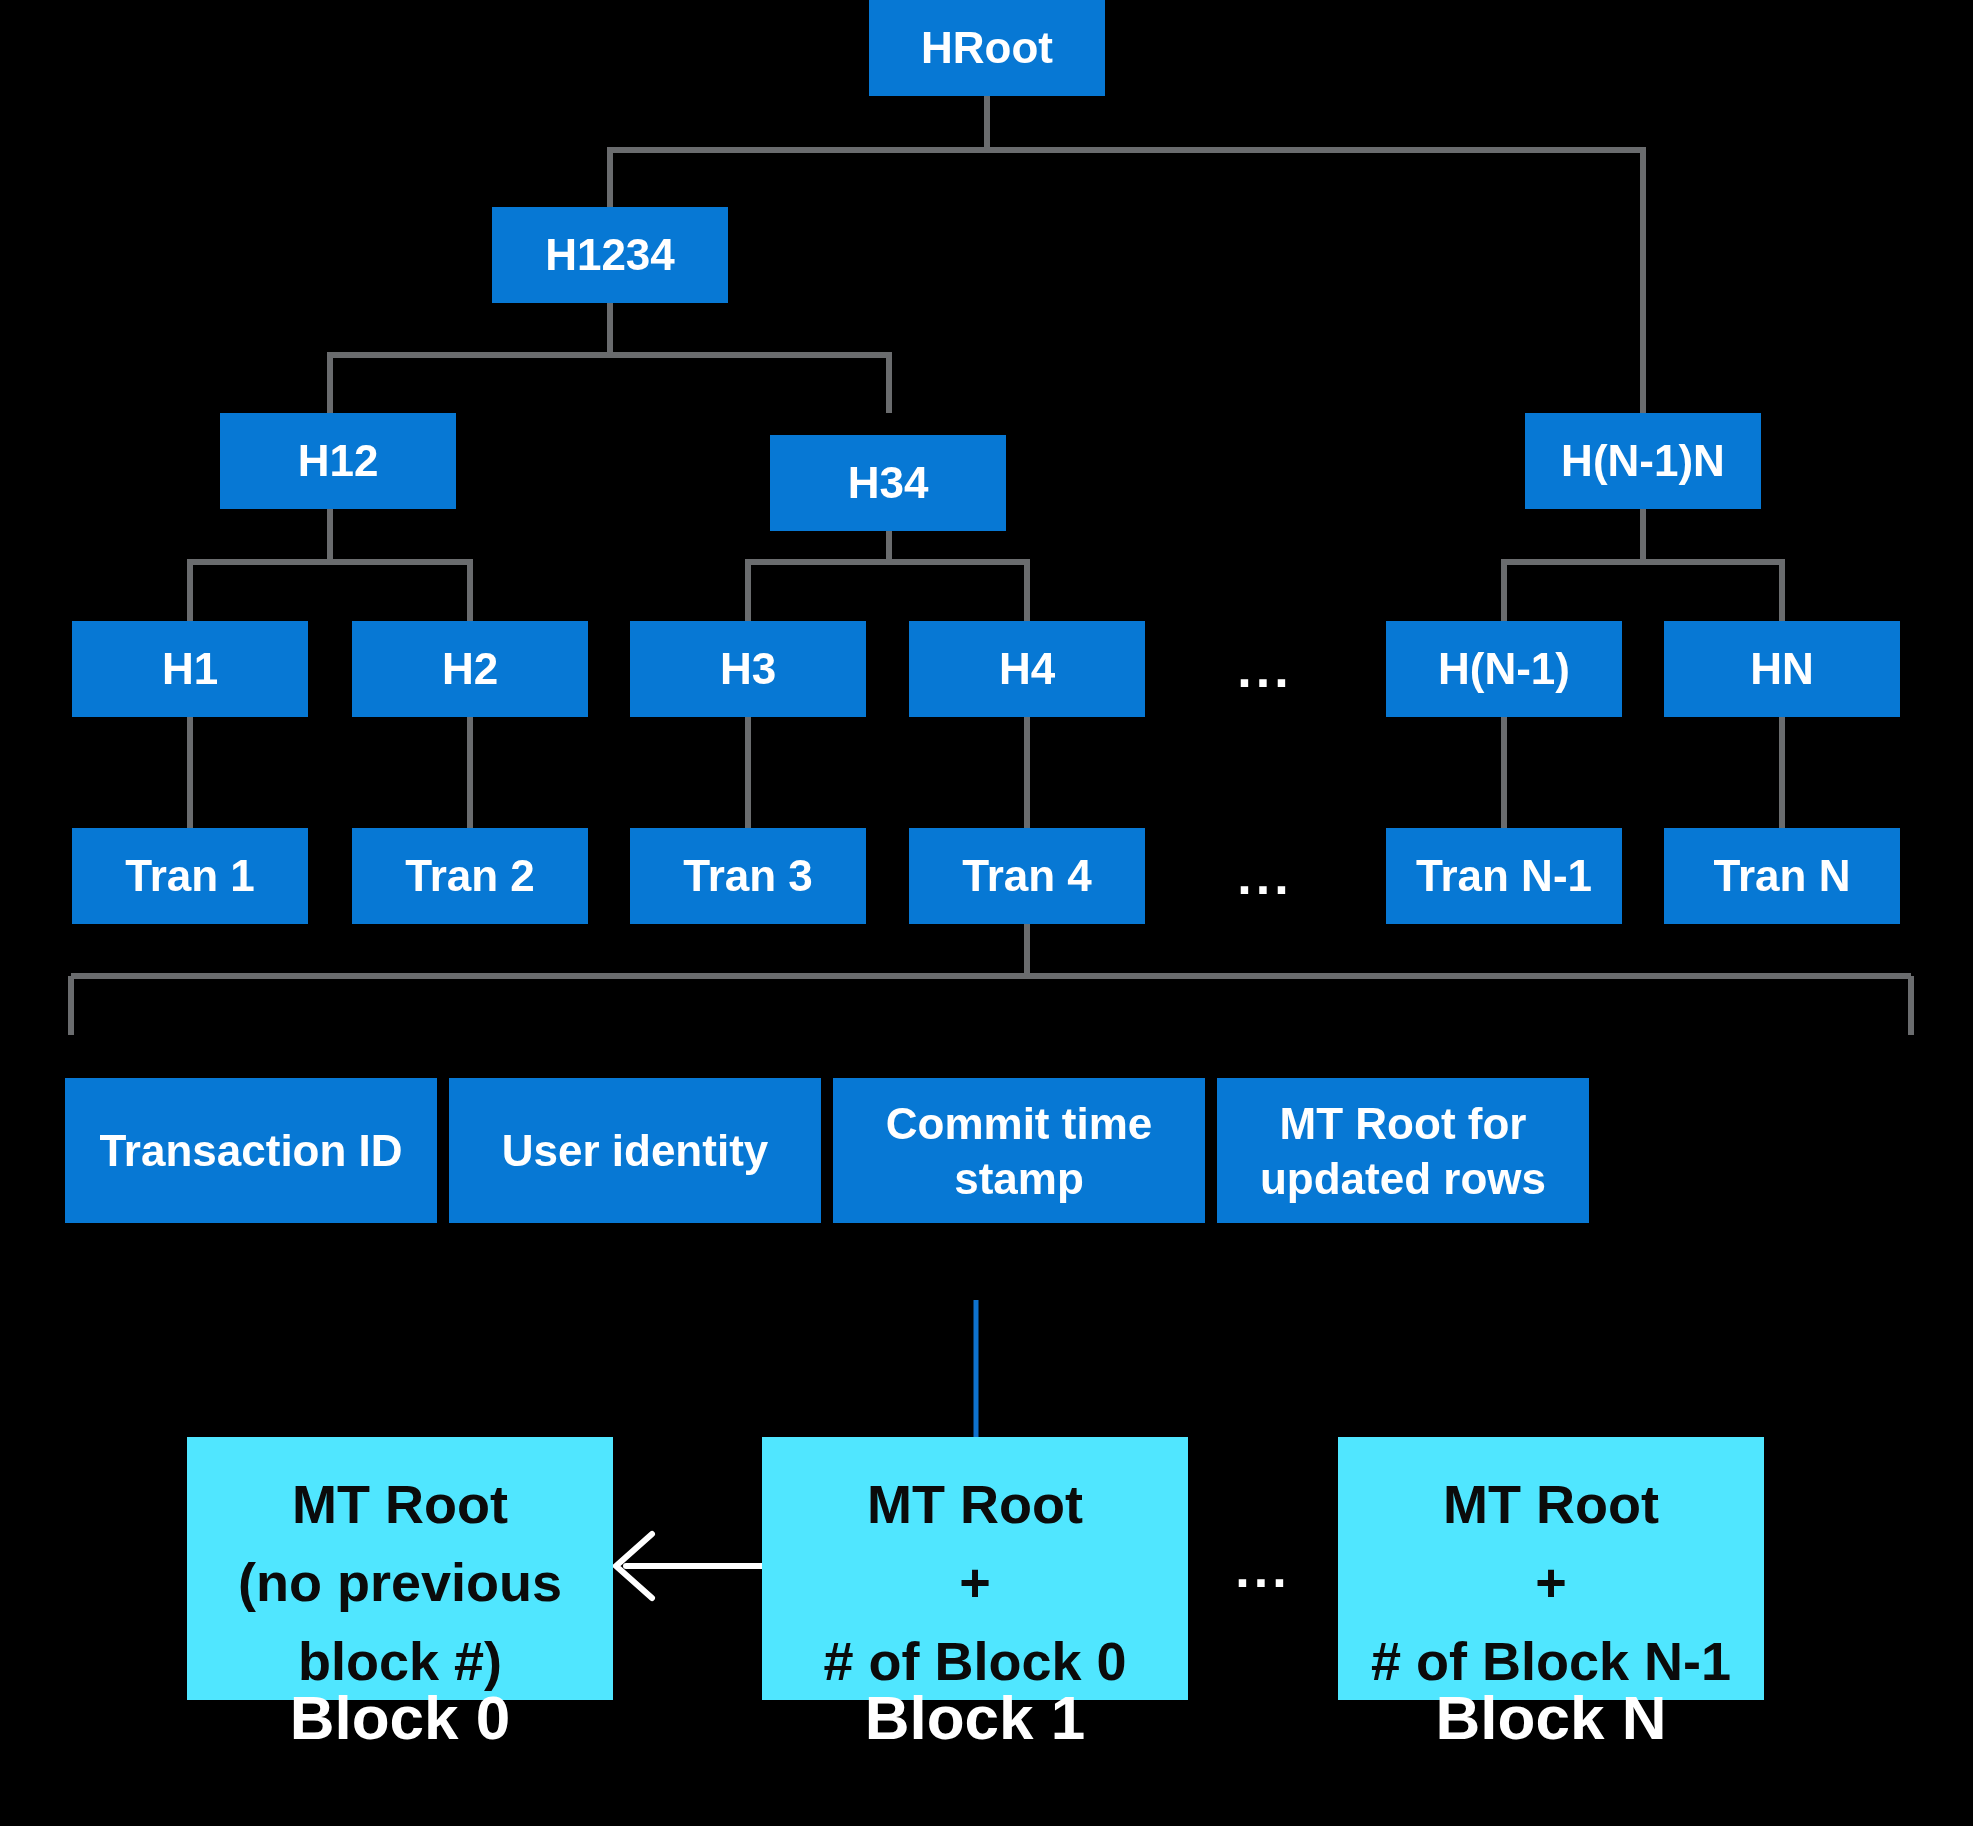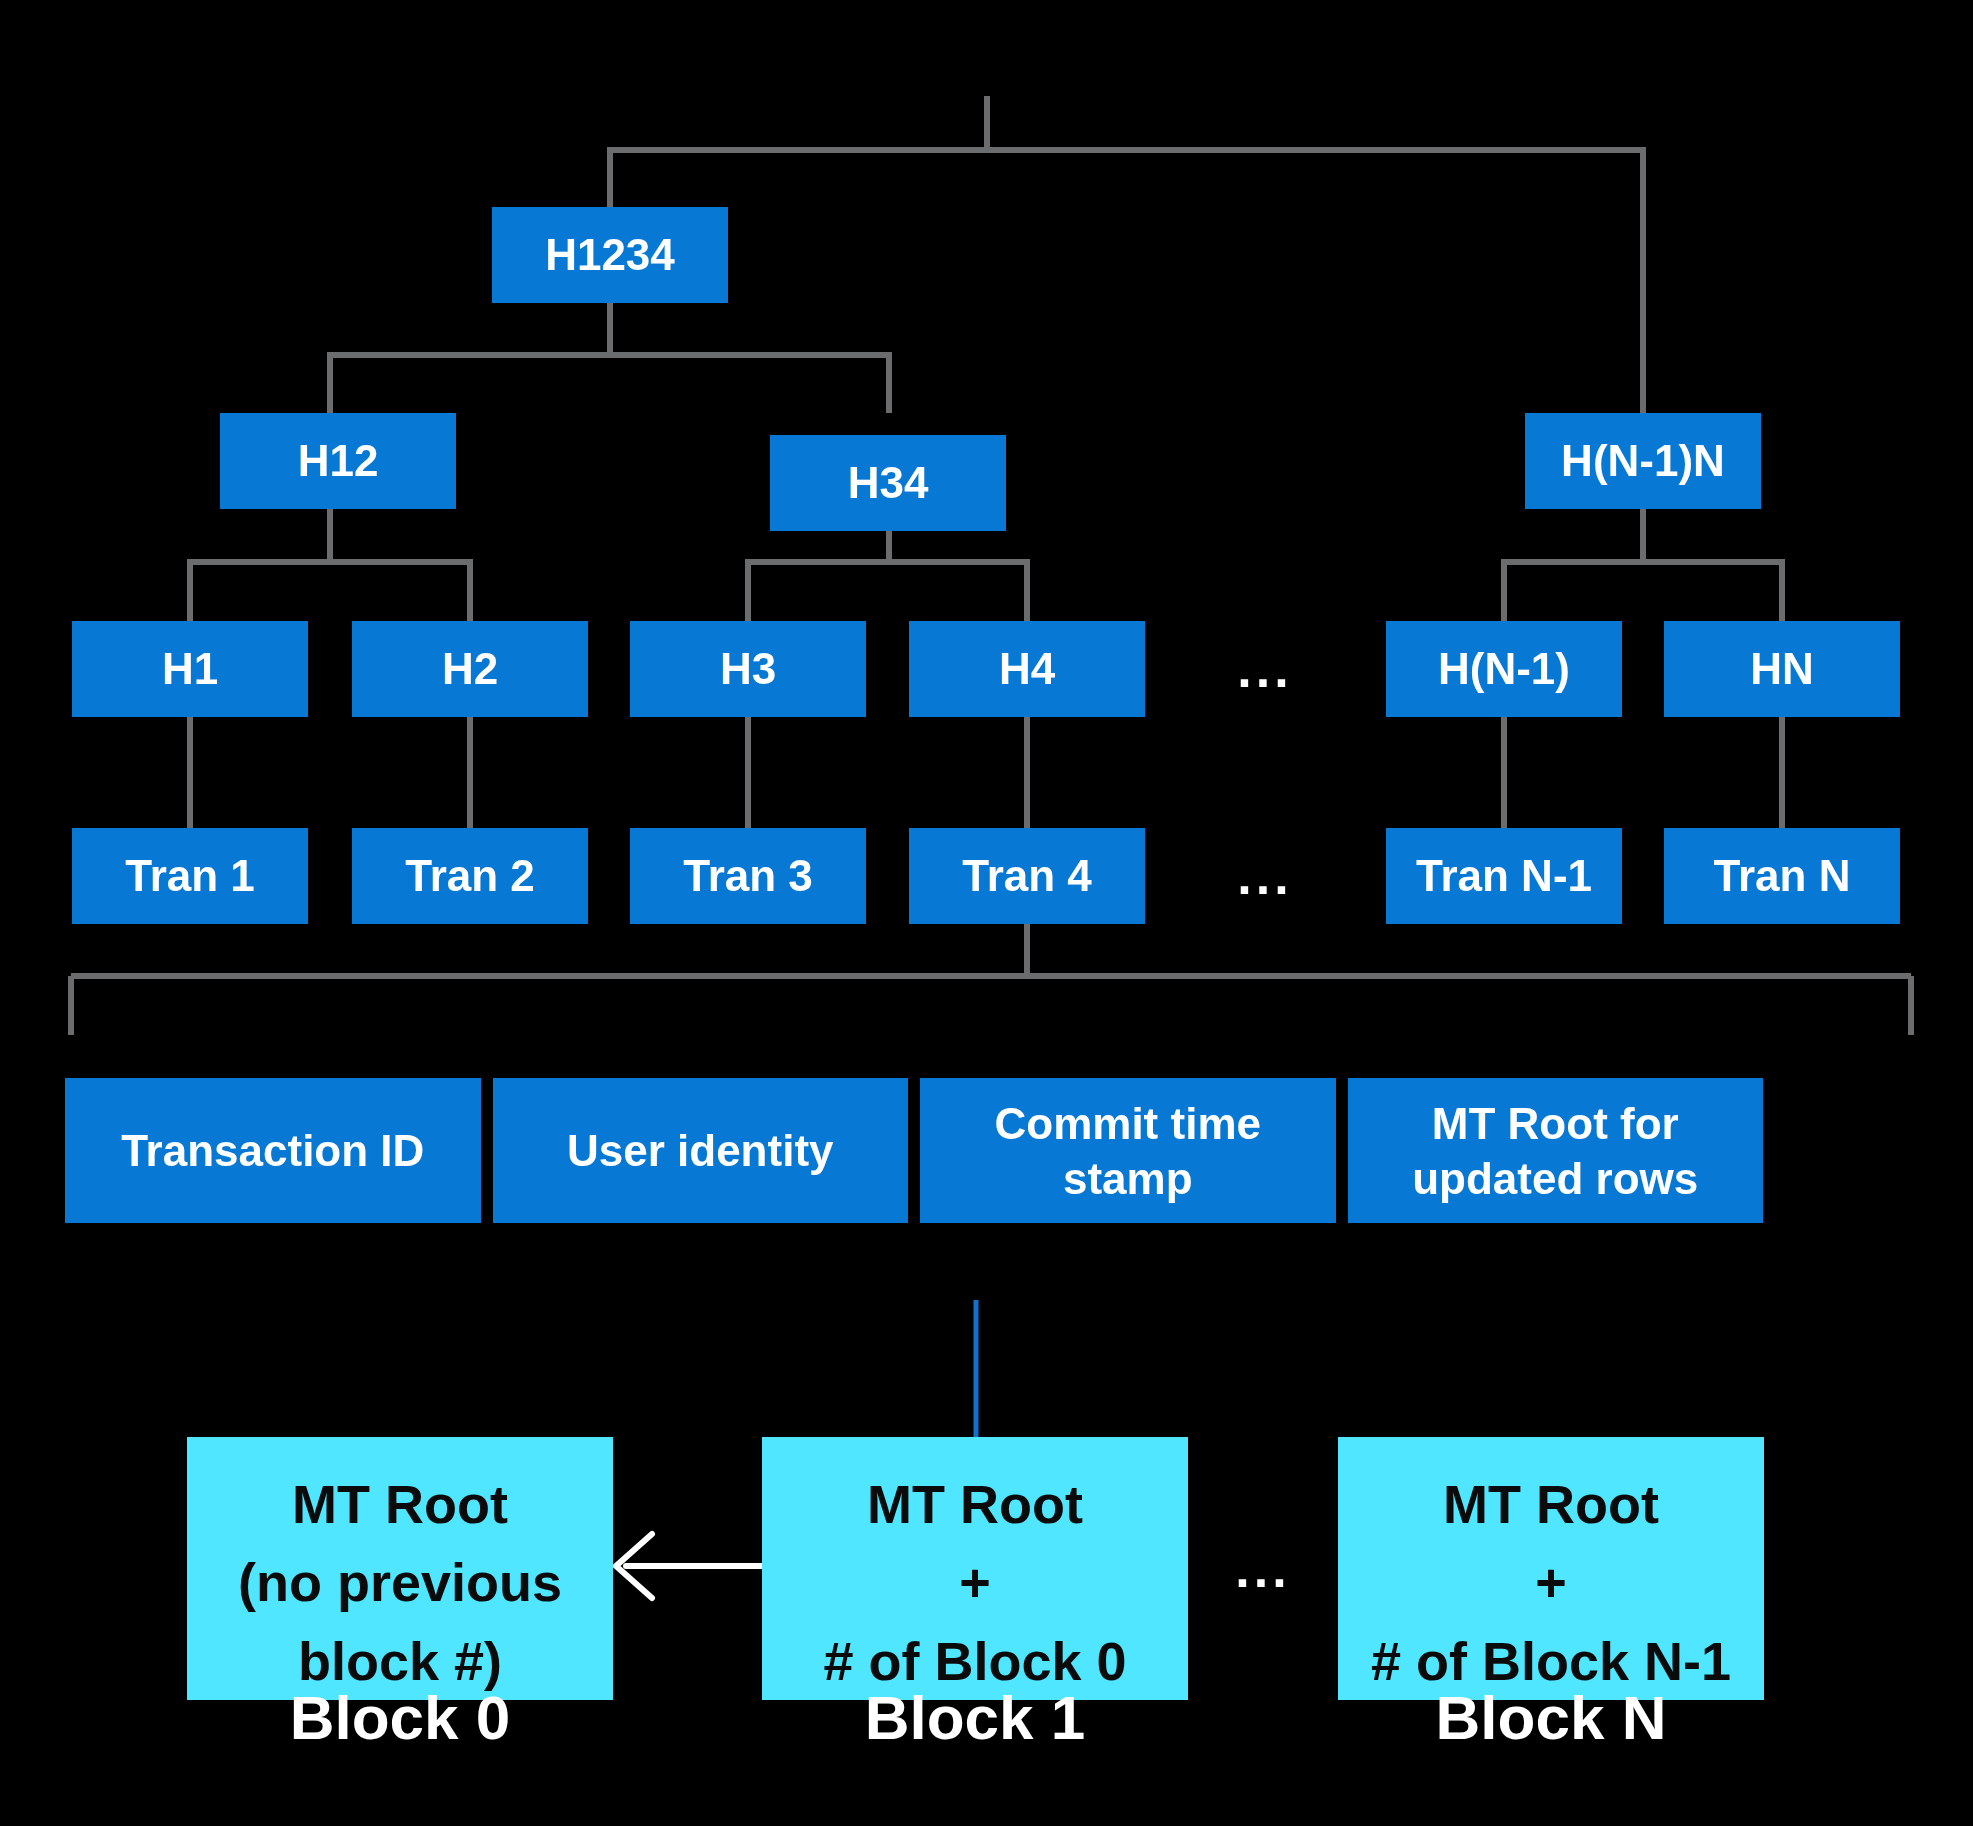--- a/index.html
+++ b/index.html
@@ -29,21 +29,21 @@
     background:var(--node-blue);color:var(--text-on-blue);
     display:flex;align-items:center;justify-content:center;
     font-size:44px;font-weight:700;white-space:nowrap;
   }
   .dots{
     position:absolute;width:150px;
     display:flex;align-items:center;justify-content:center;
     color:#ffffff;font-size:52px;font-weight:700;letter-spacing:4px;
   }
   .bar{
-    position:absolute;left:65px;top:1078px;width:1698px;height:145px;
+    position:absolute;left:65px;top:1078px;width:1524px;height:145px;
     display:flex;gap:12px;
   }
   .bar-cell{
     flex:1;background:var(--node-blue);color:var(--text-on-blue);
     display:flex;flex-direction:column;align-items:center;justify-content:center;
     font-size:44px;font-weight:700;line-height:1.25;text-align:center;
   }
   .block{
     position:absolute;top:1437px;width:426px;height:263px;
     background:var(--block-cyan);color:var(--text-on-cyan);
@@ -102,20 +102,21 @@
     <line class="edge" x1="71" y1="976" x2="1911" y2="976"></line>
     <line class="edge" x1="71" y1="976" x2="71" y2="1035"></line>
     <line class="edge" x1="1911" y1="976" x2="1911" y2="1035"></line>
 
     <line class="edge-blue" x1="976" y1="1300" x2="976" y2="1437"></line>
 
     <line class="arrow" x1="626" y1="1566" x2="762" y2="1566"></line>
     <polyline class="arrow" points="652,1534 616,1566 652,1598"></polyline>
   </svg>
 
+  <div class="node" style="left:869px;top:0px">HRoot</div>
   <div class="node" style="left:492px;top:207px">H1234</div>
 
   <div class="node" style="left:220px;top:413px">H12</div>
   <div class="node" style="left:770px;top:435px">H34</div>
   <div class="node" style="left:1525px;top:413px">H(N-1)N</div>
 
   <div class="node" style="left:72px;top:621px">H1</div>
   <div class="node" style="left:352px;top:621px">H2</div>
   <div class="node" style="left:630px;top:621px">H3</div>
   <div class="node" style="left:909px;top:621px">H4</div>

